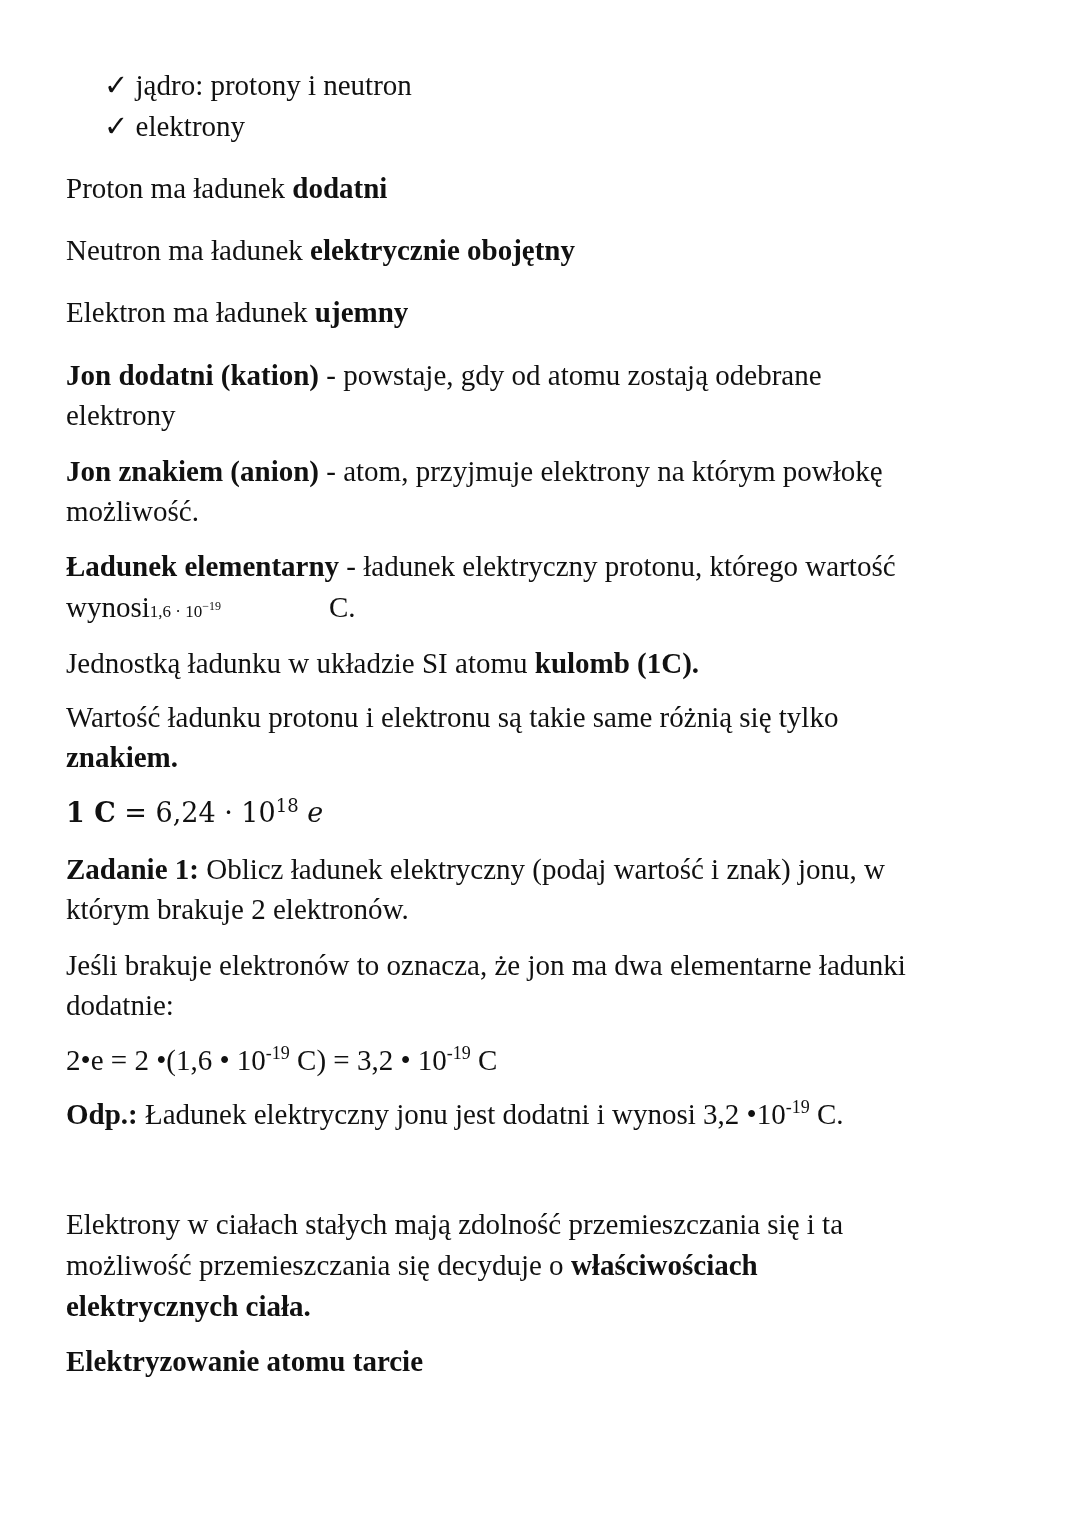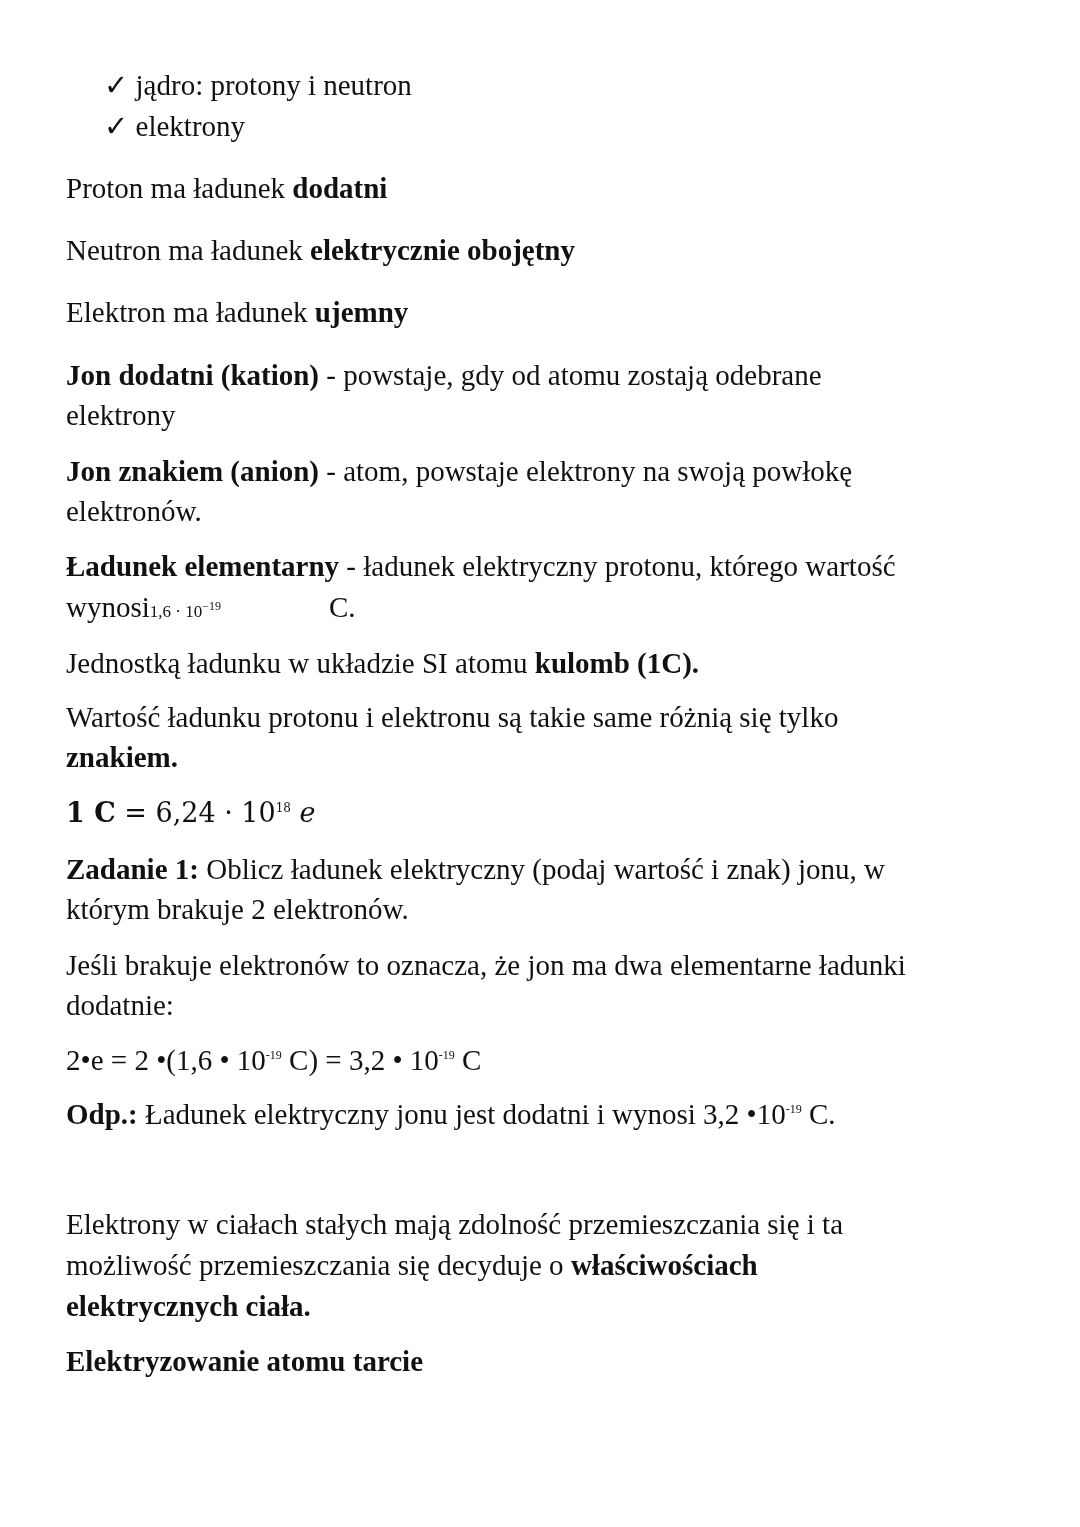--- a/index.html
+++ b/index.html
@@ -4,40 +4,40 @@
 <style>
   html, body { margin: 0; padding: 0; background: #ffffff; }
   body {
     width: 1080px; height: 1527px; position: relative; overflow: hidden;
     font-family: "Liberation Serif", "DejaVu Serif", serif;
     color: #111111; font-size: 29px;
   }
   .line { position: absolute; left: 66px; white-space: nowrap; line-height: 34px; }
   .check { position: absolute; left: 104px; white-space: nowrap; line-height: 34px; }
   .b { font-weight: bold; }
-  sup { font-size: 12px; vertical-align: super; line-height: 0; }
+  sup { font-size: 18px; vertical-align: super; line-height: 0; }
   .small { font-size: 17px; }
   .math { font-family: "DejaVu Serif", "Liberation Serif", serif; font-size: 27px; }
   .math .i { font-style: italic; }
 </style>
 </head>
 <body>
 
 <div class="check" style="top:68px"><span>✓</span> <span>jądro: protony i neutron</span></div>
 <div class="check" style="top:109px"><span>✓</span> <span>elektrony</span></div>
 
 <div class="line" style="top:171px"><span>Proton ma ładunek </span><span class="b">dodatni</span></div>
 <div class="line" style="top:233px"><span>Neutron ma ładunek </span><span class="b">elektrycznie obojętny</span></div>
 <div class="line" style="top:295px"><span>Elektron ma ładunek </span><span class="b">ujemny</span></div>
 
 <div class="line" style="top:358px"><span class="b">Jon dodatni (kation)</span><span> - powstaje, gdy od atomu zostają odebrane</span></div>
 <div class="line" style="top:398px"><span>elektrony</span></div>
 
-<div class="line" style="top:454px"><span class="b">Jon znakiem (anion)</span><span> - atom, powstaje elektrony na swoją powłokę</span></div>
-<div class="line" style="top:494px"><span>elektronów.</span></div>
+<div class="line" style="top:454px"><span class="b">Jon znakiem (anion)</span><span> - atom, przyjmuje elektrony na którym powłokę</span></div>
+<div class="line" style="top:494px"><span>możliwość.</span></div>
 
 <div class="line" style="top:549px"><span class="b">Ładunek elementarny</span><span> - ładunek elektryczny protonu, którego wartość</span></div>
 <div class="line" style="top:590px"><span>wynosi</span><span class="small"><span>1,6 · 10</span><sup style="font-size:12px">−19</sup></span><span style="margin-left:108px">C.</span></div>
 
 <div class="line" style="top:646px"><span>Jednostką ładunku w układzie SI atomu </span><span class="b">kulomb (1C).</span></div>
 
 <div class="line" style="top:700px"><span>Wartość ładunku protonu i elektronu są takie same różnią się tylko</span></div>
 <div class="line" style="top:740px"><span class="b">znakiem.</span></div>
 
 <div class="line math" style="top:796px"><span class="b">1 C</span><span> = 6,24 · 10</span><sup>18</sup><span class="i"> e</span></div>

